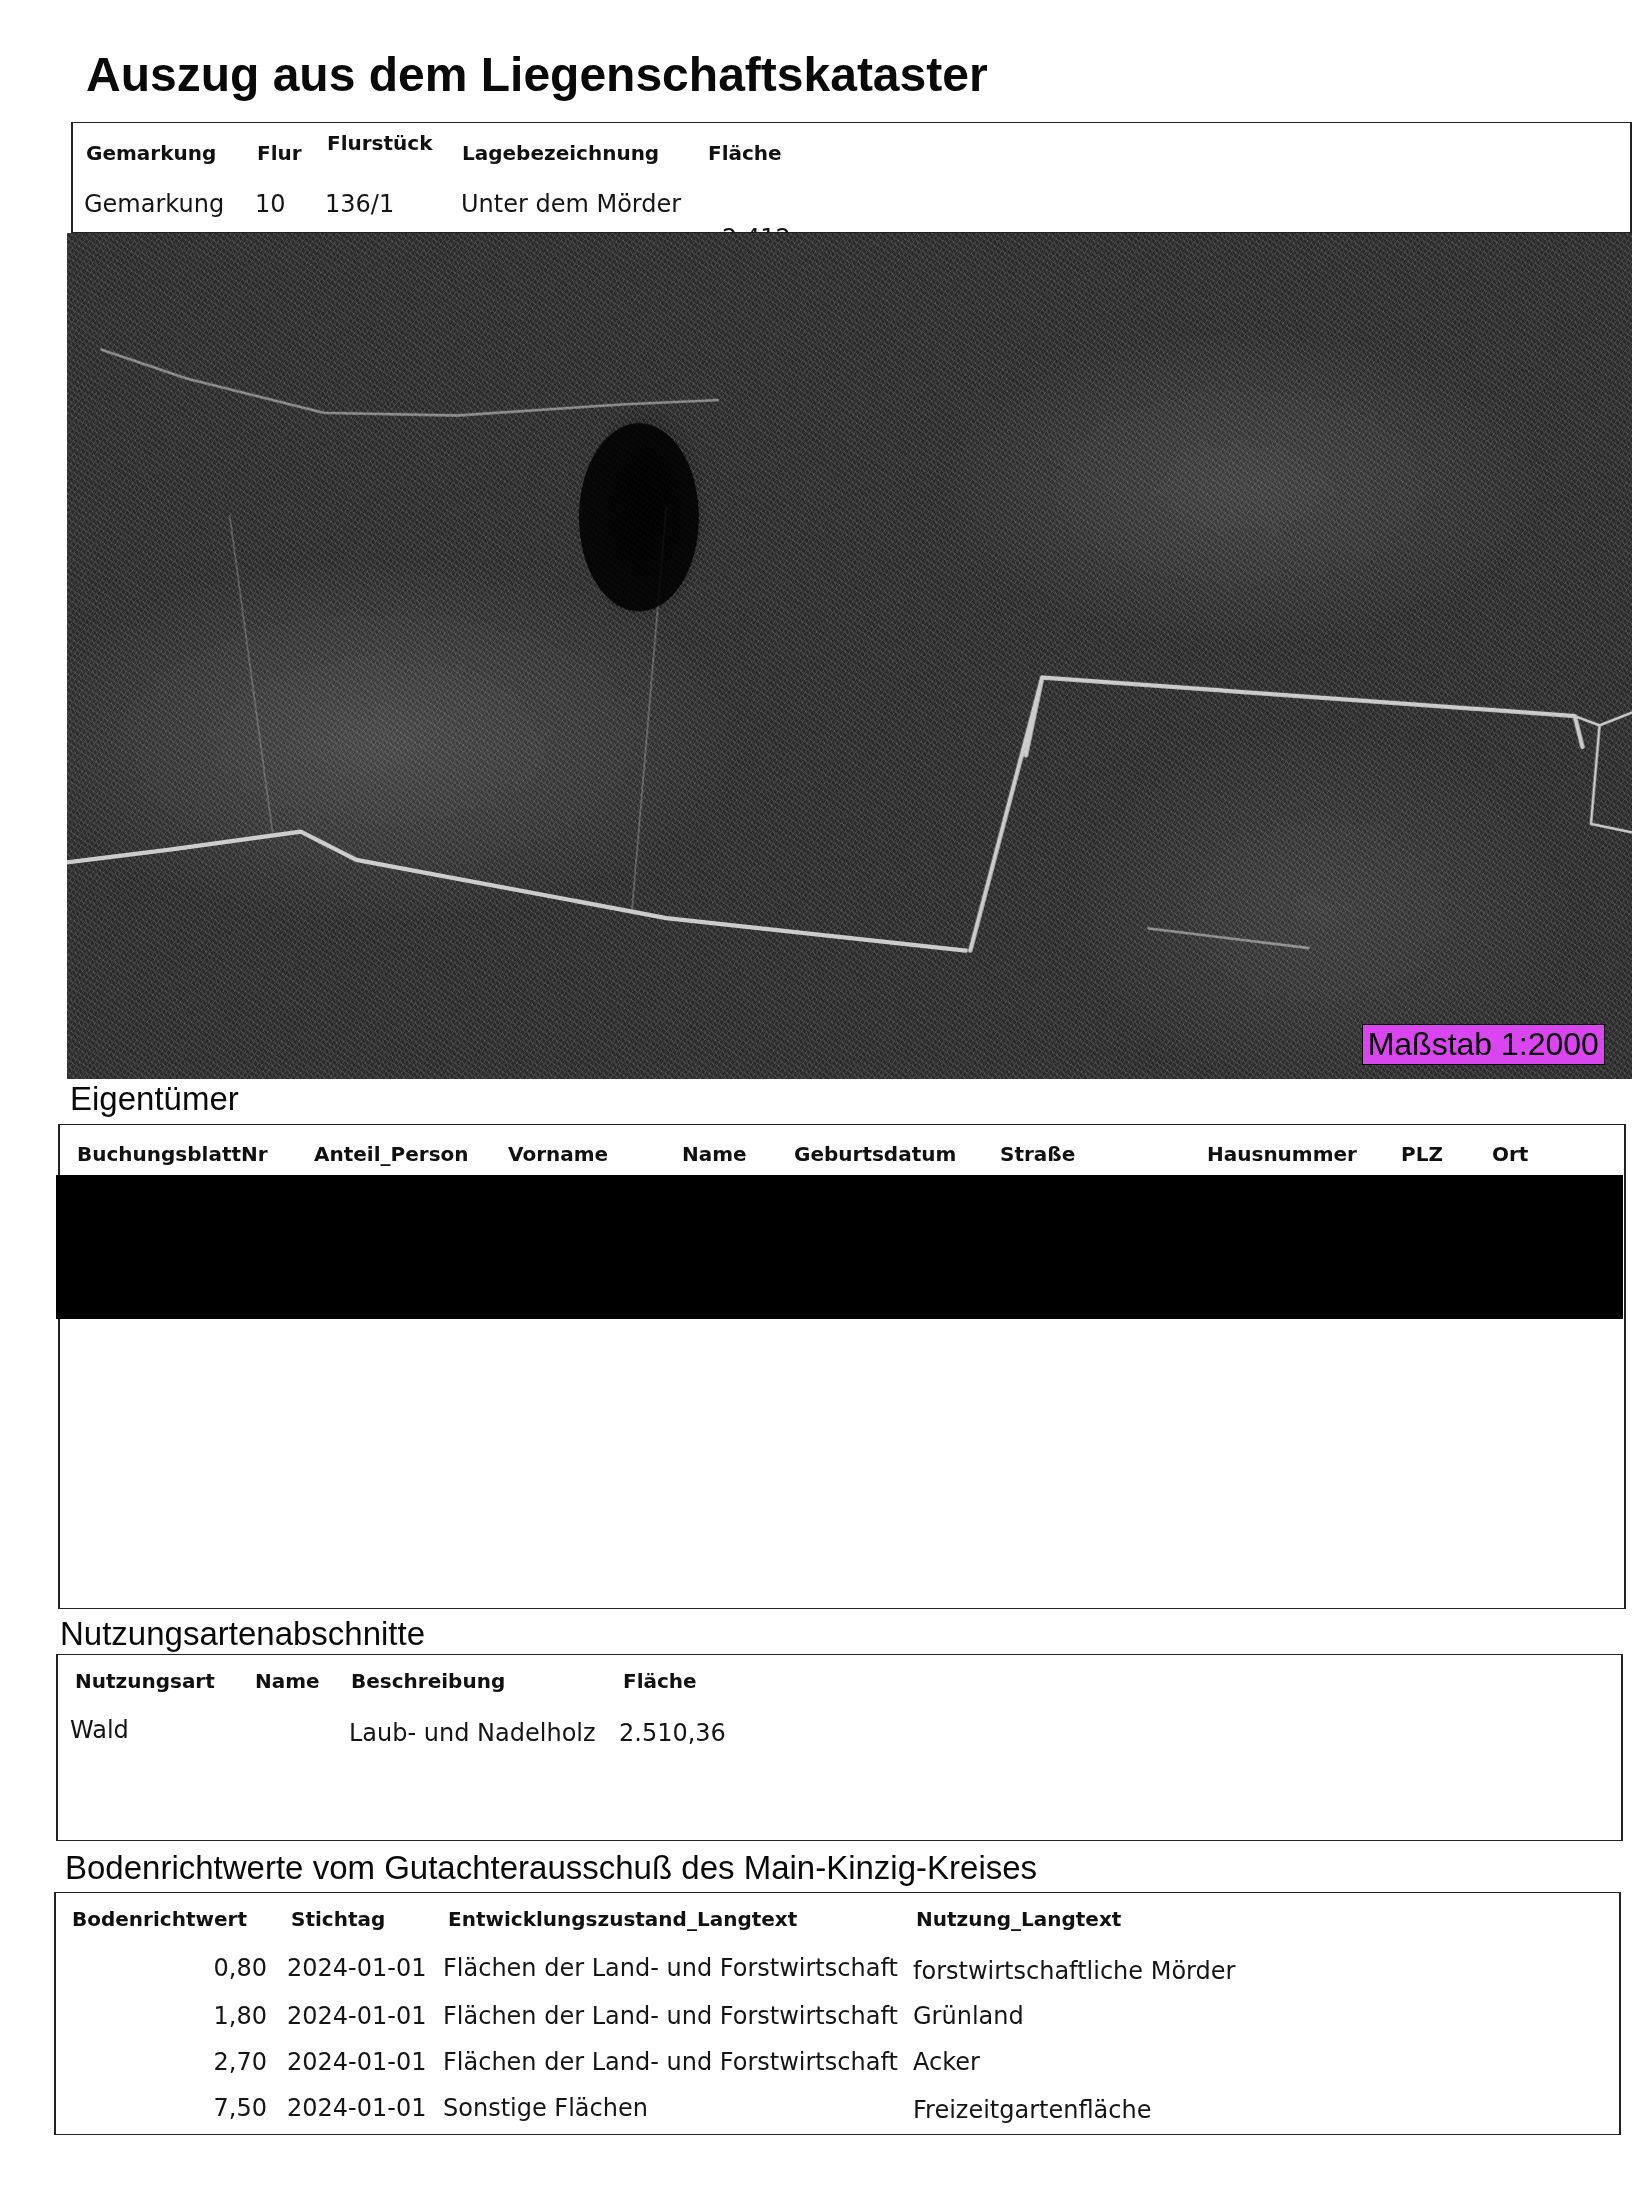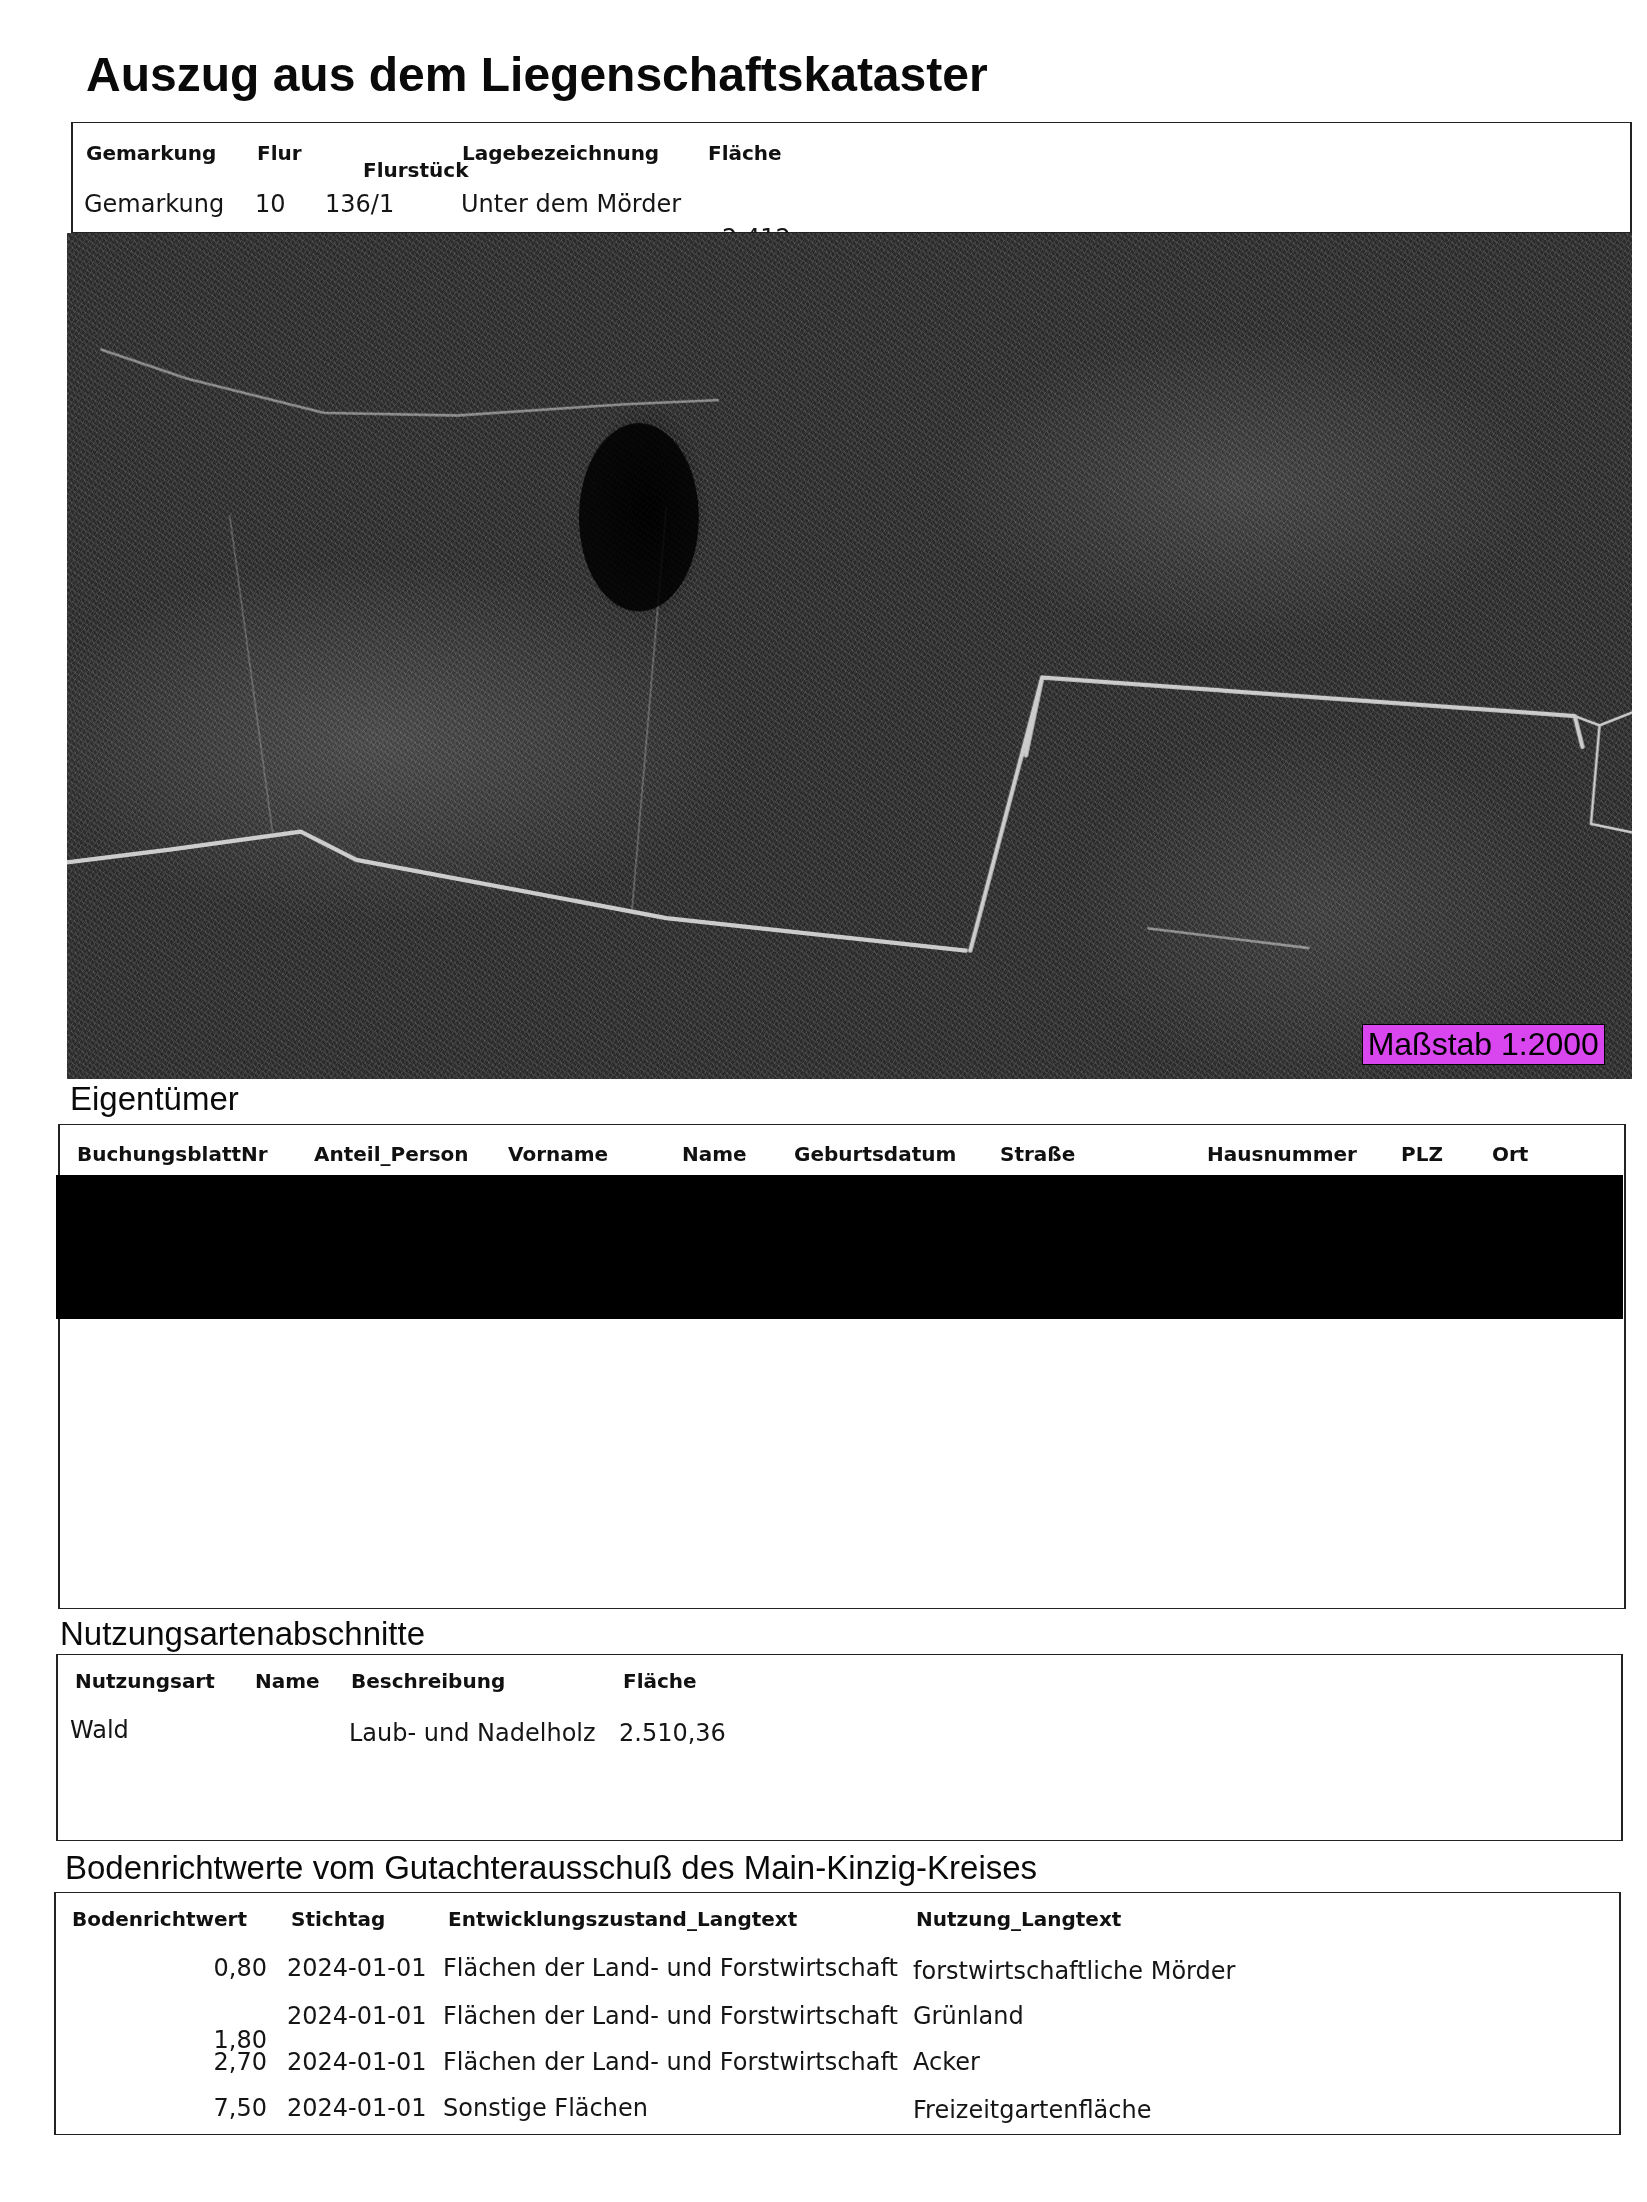--- a/index.html
+++ b/index.html
@@ -33,21 +33,21 @@
   .redaction { position:absolute; left:56px; top:1175px; width:1567px; height:144px; background:#000; }
 </style>
 </head>
 <body>
 
 <div class="abs title">Auszug aus dem Liegenschaftskataster</div>
 
 <div class="box" style="left:71px; top:122px; width:1561px; height:111px;"></div>
 <div class="th" style="left:86px; top:141px;">Gemarkung</div>
 <div class="th" style="left:257px; top:141px;">Flur</div>
-<div class="th" style="left:327px; top:158px;margin-left:36px;">Flurstück</div>
+<div class="th" style="left:327px; top:131px;">Flurstück</div>
 <div class="th" style="left:462px; top:141px;">Lagebezeichnung</div>
 <div class="th" style="left:708px; top:141px;">Fläche</div>
 <div class="td" style="left:84px; top:190px;">Gemarkung</div>
 <div class="td" style="left:255px; top:190px;">10</div>
 <div class="td" style="left:325px; top:190px;">136/1</div>
 <div class="td" style="left:461px; top:190px;">Unter dem Mörder</div>
 <div class="td" style="left:722px; top:180px;margin-top:44px;">2.412</div>
 
 <div class="abs map">
   <div class="noise"></div>
@@ -104,21 +104,21 @@
 <div class="th" style="left:448px; top:1907px;">Entwicklungszustand_Langtext</div>
 <div class="th" style="left:916px; top:1907px;">Nutzung_Langtext</div>
 
 <div>
   <div class="td right" style="left:171px; width:96px; top:1954px;">0,80</div>
   <div class="td" style="left:287px; top:1954px;">2024-01-01</div>
   <div class="td" style="left:443px; top:1954px;">Flächen der Land- und Forstwirtschaft</div>
   <div class="td" style="left:913px; top:1957px;">forstwirtschaftliche Mörder</div>
 </div>
 <div>
-  <div class="td right" style="left:171px; width:96px; top:2002px;margin-top:24px;">1,80</div>
+  <div class="td right" style="left:171px; width:96px; top:2002px;">1,80</div>
   <div class="td" style="left:287px; top:2002px;">2024-01-01</div>
   <div class="td" style="left:443px; top:2002px;">Flächen der Land- und Forstwirtschaft</div>
   <div class="td" style="left:913px; top:2002px;">Grünland</div>
 </div>
 <div>
   <div class="td right" style="left:171px; width:96px; top:2048px;">2,70</div>
   <div class="td" style="left:287px; top:2048px;">2024-01-01</div>
   <div class="td" style="left:443px; top:2048px;">Flächen der Land- und Forstwirtschaft</div>
   <div class="td" style="left:913px; top:2048px;">Acker</div>
 </div>

